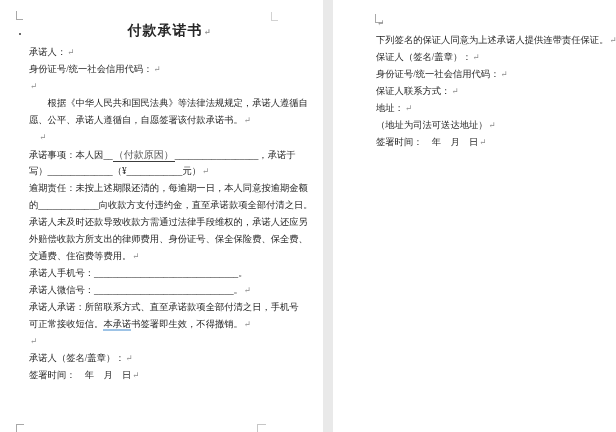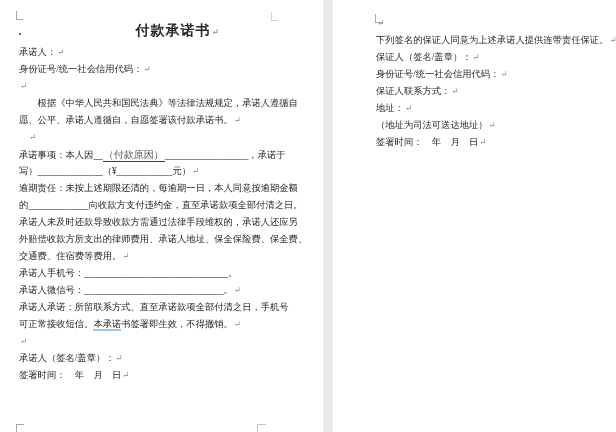--- a/index.html
+++ b/index.html
@@ -12,26 +12,26 @@
     color:#262626;
   }
   .page {
     position:absolute; top:0; height:432px; background:#ffffff; overflow:hidden;
   }
   #page1 { left:0; width:323px; }
   #page2 { left:333px; width:283px; }
   .page-gap { position:absolute; top:0; left:323px; width:10px; height:432px; background:#e9e9e9; }
 
   .title-line {
-    position:absolute; top:22px; left:16px; width:100%;
+    position:absolute; top:22px; left:8px; width:100%;
     text-align:center; font-size:14px; font-weight:bold;
     letter-spacing:1px; line-height:18px; white-space:nowrap;
   }
   .body-block { position:absolute; font-size:9.3px; line-height:17px; }
-  #body1 { left:19px; top:44px; width:274px; }
+  #body1 { left:29px; top:44px; width:274px; }
   #body2 { left:43px; top:15px; width:236px; }
 
   .line { white-space:nowrap; height:17px; }
   .seg-r { }
   .seg-b { font-weight:normal; }
   .seg-p { color:#8c8c8c; font-size:8.5px; margin-left:1px; }
   .seg-n { font-size:10px; color:#555555; border-bottom:1px solid #3c3c3c; padding:0 1px 1px 1px; }
   .seg-u { border-bottom:2px solid #9dc3e6; }
 
   .crop { position:absolute; }
@@ -62,21 +62,21 @@
       <div class="line"><span class="seg-r">身份证号/统一社会信用代码：</span><span class="seg-p">↵</span></div>
       <div class="line"><span class="seg-p">↵</span></div>
       <div class="line"><span class="seg-r">　　根据《中华人民共和国民法典》等法律法规规定，承诺人遵循自</span></div>
       <div class="line"><span class="seg-r">愿、公平、承诺人遵循自，自愿签署该付款承诺书。</span><span class="seg-p">↵</span></div>
       <div class="line"><span class="seg-r">　</span><span class="seg-p">↵</span></div>
       <div class="line"><span class="seg-b">承诺事项：</span><span class="seg-r">本人因</span><span class="seg-r">__</span><span class="seg-n">（付款原因）</span><span class="seg-r">__________________</span><span class="seg-r">，承诺于</span></div>
       <div class="line"><span class="seg-r">写）______________（¥____________元）</span><span class="seg-p">↵</span></div>
       <div class="line"><span class="seg-b">逾期责任：</span><span class="seg-r">未按上述期限还清的，每逾期一日，本人同意按逾期金额</span></div>
       <div class="line"><span class="seg-r">的_____________向收款方支付违约金，直至承诺款项全部付清之日。</span></div>
       <div class="line"><span class="seg-r">承诺人未及时还款导致收款方需通过法律手段维权的，承诺人还应另</span></div>
-      <div class="line"><span class="seg-r">外赔偿收款方所支出的律师费用、承诺人地址、保全保险费、保全费、</span></div>
+      <div class="line"><span class="seg-r">外赔偿收款方所支出的律师费用、身份证号、保全保险费、保全费、</span></div>
       <div class="line"><span class="seg-r">交通费、住宿费等费用。</span><span class="seg-p">↵</span></div>
       <div class="line"><span class="seg-b">承诺人手机号：</span><span class="seg-r">_______________________________</span><span class="seg-r">。</span></div>
       <div class="line"><span class="seg-b">承诺人微信号：</span><span class="seg-r">______________________________</span><span class="seg-r">。</span><span class="seg-p">↵</span></div>
       <div class="line"><span class="seg-b">承诺人承诺：</span><span class="seg-r">所留联系方式、直至承诺款项全部付清之日，手机号</span></div>
       <div class="line"><span class="seg-r">可正常接收短信。</span><span class="seg-u">本承诺</span><span class="seg-r">书签署即生效，不得撤销。</span><span class="seg-p">↵</span></div>
       <div class="line"><span class="seg-p">↵</span></div>
       <div class="line"><span class="seg-b">承诺人（签名/盖章）：</span><span class="seg-p">↵</span></div>
       <div class="line"><span class="seg-r">签署时间：　年　月　日</span><span class="seg-p">↵</span></div>
     </div>
 </div>

